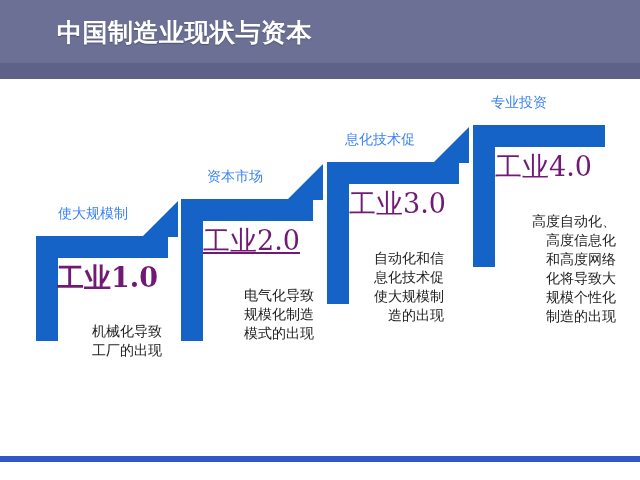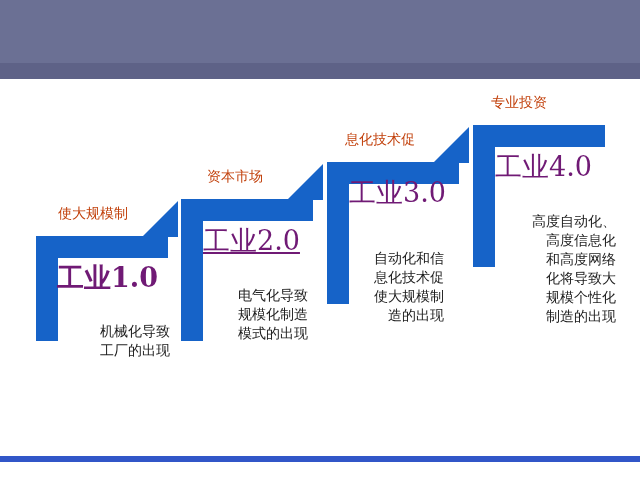--- a/index.html
+++ b/index.html
@@ -76,21 +76,21 @@
     height: 0;
     border-style: solid;
     border-color: transparent transparent #1663c8 transparent;
   }
 
   .cap-label {
     position: absolute;
     font-family: "DejaVu Serif", "Liberation Serif", serif;
     font-size: 14px;
     line-height: 18px;
-    color: #c2410c;
+    color: #3b82f6;
     white-space: nowrap;
   }
   .big-label {
     position: absolute;
     font-family: "DejaVu Serif", "Liberation Serif", serif;
     font-size: 27px;
     line-height: 32px;
     color: #701a75;
     white-space: nowrap;
   }
@@ -129,58 +129,59 @@
     filter: blur(0.6px);
   }
 </style>
 </head>
 <body>
 
 <div id="slide">
 
   <div class="header-band"></div>
   <div class="header-band-dark"></div>
+  <div class="header-title">中国制造业现状与资本</div>
 
   <div class="stage">
 
     <div class="step">
       <div class="tread" style="left:36px; top:157px; width:132px; height:22px;"></div>
       <div class="riser" style="left:36px; top:157px; width:22px; height:105px;"></div>
       <div class="tri" style="left:142px; top:122px; border-width:0 0 36px 36px;"></div>
 
       <div class="cap-label" style="left:58px; top:125px;">使大规模制</div>
 
       <div class="big-label" style="left:57px; top:183px;font-weight:bold;">工业1.0</div>
 
-      <div class="desc" style="left:60px; top:243px; width:110px;">机械化导致
+      <div class="desc" style="left:52px; top:243px; width:110px;">机械化导致
 工厂的出现</div>
     </div>
 
     <div class="step">
       <div class="tread" style="left:181px; top:120px; width:132px; height:22px;"></div>
       <div class="riser" style="left:181px; top:120px; width:22px; height:142px;"></div>
       <div class="tri" style="left:287px; top:85px; border-width:0 0 36px 36px;"></div>
 
       <div class="cap-label" style="left:199px; top:88px;margin-left:8px;">资本市场</div>
 
       <div class="big-label" style="left:203px; top:146px;text-decoration:underline;">工业2.0</div>
 
-      <div class="desc" style="left:198px; top:207px; width:110px;">电气化导致
+      <div class="desc" style="left:204px; top:207px; width:110px;">电气化导致
 规模化制造
 模式的出现</div>
     </div>
 
     <div class="step">
       <div class="tread" style="left:327px; top:83px; width:132px; height:22px;"></div>
       <div class="riser" style="left:327px; top:83px; width:22px; height:142px;"></div>
       <div class="tri" style="left:433px; top:48px; border-width:0 0 36px 36px;"></div>
 
       <div class="cap-label" style="left:345px; top:51px;">息化技术促</div>
 
-      <div class="big-label" style="left:349px; top:98px;">工业3.0</div>
+      <div class="big-label" style="left:349px; top:109px;">工业3.0</div>
 
       <div class="desc" style="left:334px; top:170px; width:110px;">自动化和信
 息化技术促
 使大规模制
 造的出现</div>
     </div>
 
     <div class="step">
       <div class="tread" style="left:473px; top:46px; width:132px; height:22px;"></div>
       <div class="riser" style="left:473px; top:46px; width:22px; height:142px;"></div>

